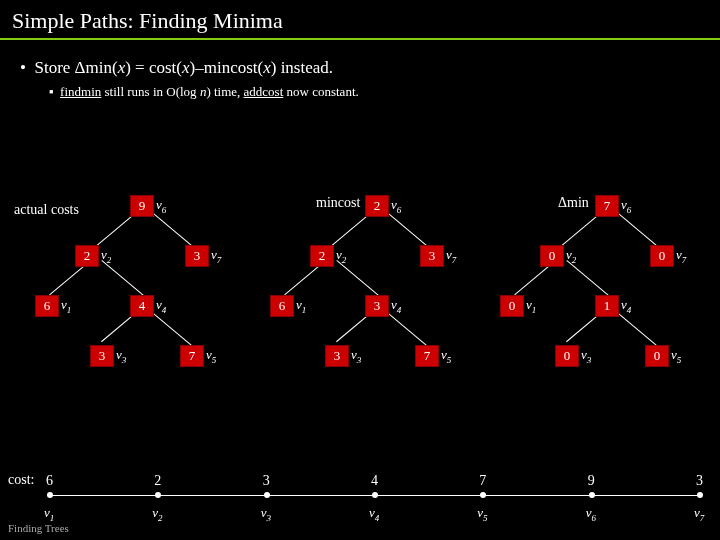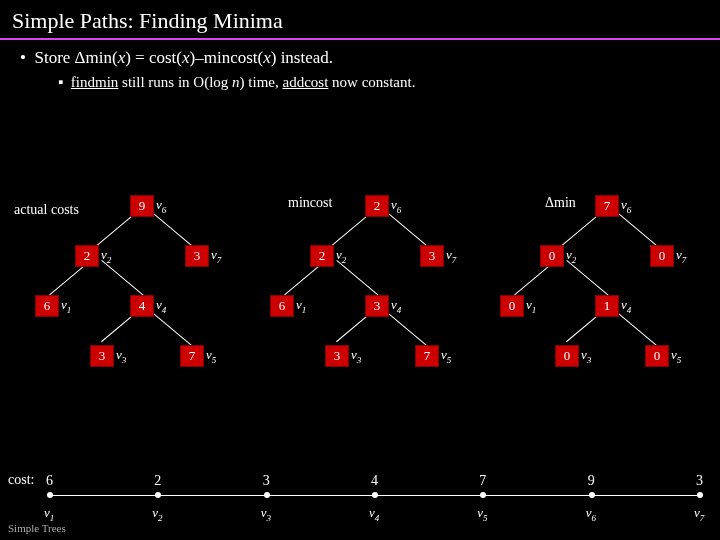--- a/index.html
+++ b/index.html
@@ -1,19 +1,19 @@
 <!DOCTYPE html>
 <html><head>
 <meta charset="utf-8">
 <style>
 body{margin:0;background:#000;color:#fff;font-family:Georgia,serif;font-size:14px;width:720px;height:540px;position:relative;overflow:hidden}
-.title{font-size:22px;padding:8px 12px 4px;border-bottom:2px solid #d946ef}
-.bullets{padding:2px 20px 0}
+.title{font-size:22px;padding:8px 12px 4px;border-bottom:2px solid #84cc16}
+.bullets{padding:12px 20px 0}
 .b1{font-size:17px;margin:6px 0}
-.b2{font-size:15px;margin:4px 0 4px 38px}
+.b2{font-size:13px;margin:4px 0 4px 29px}
 .it{font-style:italic}
 .u{text-decoration:underline}
 .delta::before{content:"Δ"}
 .node{position:absolute;display:flex;align-items:center}
 .box{background:#c00;color:#fff;border:1px solid #800;width:22px;height:20px;display:flex;align-items:center;justify-content:center;font-size:13px}
 .lbl{font-style:italic;font-size:13px;margin-left:2px}
 .lbl sub{font-size:9px}
 .hdr{position:absolute;font-size:14px}
 .line{position:absolute;background:#fff;height:1px;transform-origin:0 0}
 .chain{position:absolute;left:50px;top:475px;right:20px}
@@ -33,22 +33,22 @@
 <div class="bullets">
 <div class="b1">
 •&nbsp;&nbsp;<span>Store </span><span class="delta"></span><span>min(</span><span class="it">x</span><span>) = cost(</span><span class="it">x</span><span>)–mincost(</span><span class="it">x</span><span>) instead.</span>
 </div>
 <div class="b2">
 ▪&nbsp;&nbsp;<span class="u">findmin</span><span> still runs in O(log </span><span class="it">n</span><span>) time, </span><span class="u">addcost</span><span> now constant.</span>
 </div>
 </div>
 
 <div class="hdr" style="left:14px;top:202px">actual costs</div>
-<div class="hdr" style="left:288px;top:195px">mincost</div>
-<div class="hdr" style="left:545px;top:195px">Δmin</div>
+<div class="hdr" style="left:316px;top:195px">mincost</div>
+<div class="hdr" style="left:558px;top:195px">Δmin</div>
 
 <div class="line" style="left:140px;top:210px;width:60px;transform:rotate(140deg)"></div>
 <div class="line" style="left:150px;top:210px;width:70px;transform:rotate(40deg)"></div>
 <div class="line" style="left:92px;top:260px;width:55px;transform:rotate(140deg)"></div>
 <div class="line" style="left:102px;top:260px;width:60px;transform:rotate(40deg)"></div>
 <div class="line" style="left:140px;top:310px;width:50px;transform:rotate(140deg)"></div>
 <div class="line" style="left:150px;top:310px;width:60px;transform:rotate(40deg)"></div>
 
 <div class="node" style="left:130px;top:195px">
     <div class="box">9</div>
@@ -170,13 +170,13 @@
     <div class="cval" style="left: calc(66.6667% - 4px);">7</div>
     <div class="clbl" style="left: calc(66.6667% - 6px);">v<sub>5</sub></div>
     <div class="dot" style="left: calc(83.3333% - 3px);"></div>
     <div class="cval" style="left: calc(83.3333% - 4px);">9</div>
     <div class="clbl" style="left: calc(83.3333% - 6px);">v<sub>6</sub></div>
     <div class="dot" style="left: calc(100% - 3px);"></div>
     <div class="cval" style="left: calc(100% - 4px);">3</div>
     <div class="clbl" style="left: calc(100% - 6px);">v<sub>7</sub></div>
   </div>
 
-<div class="footer">Simple Trees</div>
+<div class="footer">Finding Trees</div>
 
 </body></html>

